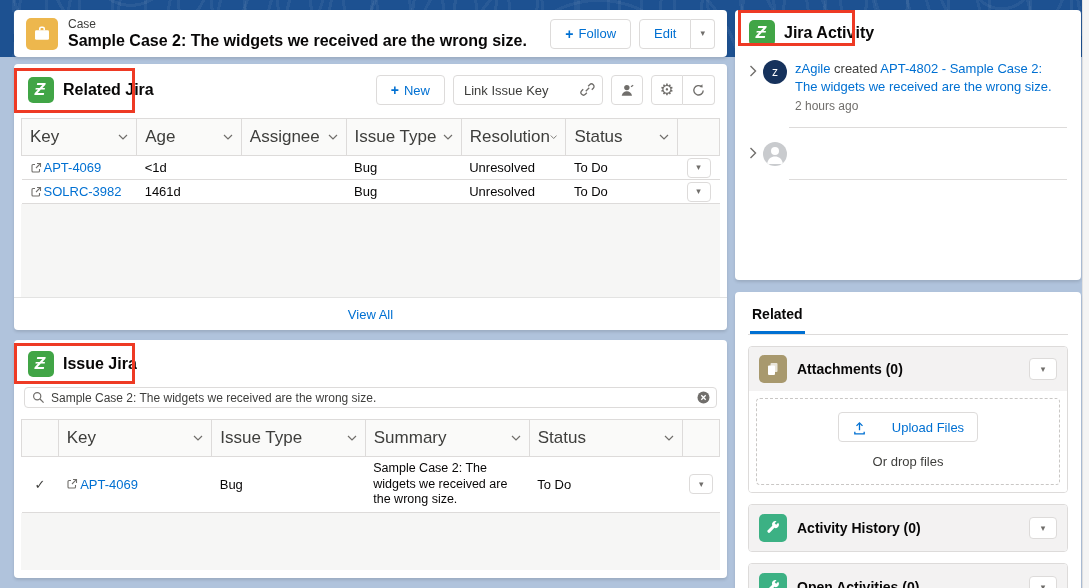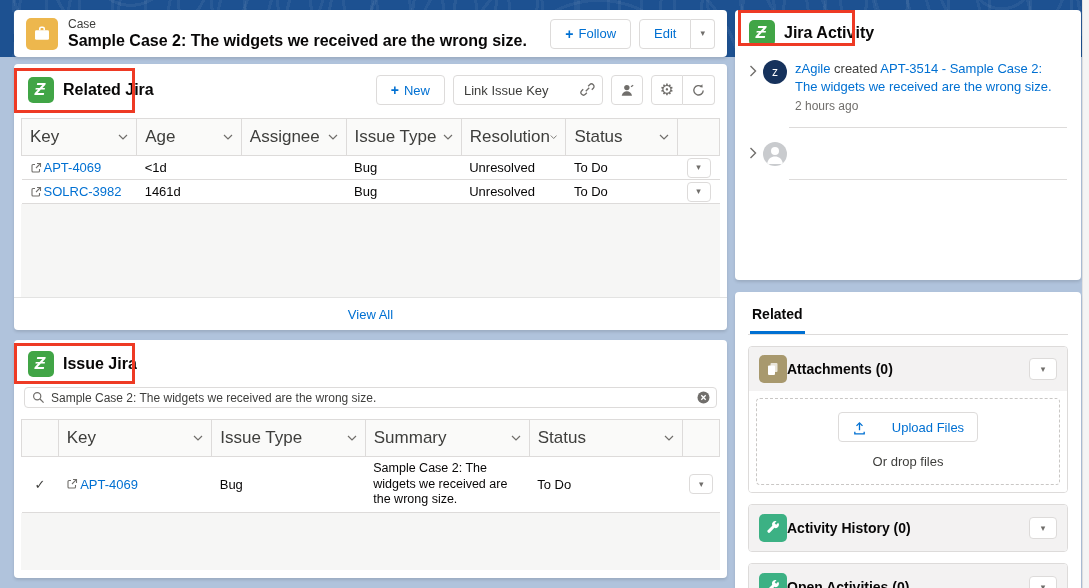--- a/index.html
+++ b/index.html
@@ -132,21 +132,21 @@
     background:#fff; border-radius:4px 4px 0 0; box-shadow:0 2px 3px rgba(0,0,0,.12);
     padding:12px 13px;
   }
   .tabbar { border-bottom:1px solid #dddbda; padding:0 2px; }
   .tab {
     display:inline-block; font-size:14px; font-weight:bold; color:#080707;
     padding:2px 2px 9px 2px; border-bottom:3px solid #0070d2; cursor:pointer;
   }
   .sf-card { border:1px solid #dddbda; border-radius:4px; margin-top:11px; overflow:hidden; }
   .sf-card-head {
-    background:#f3f2f2; display:flex; align-items:center; gap:0; padding:8px 10px; min-height:44px;
+    background:#f3f2f2; display:flex; align-items:center; gap:10px; padding:8px 10px; min-height:44px;
   }
   .sf-card-title { font-size:14px; font-weight:bold; color:#080707; flex:1 1 auto; }
   .icn {
     width:28px; height:28px; border-radius:5px; flex:0 0 auto;
     display:flex; align-items:center; justify-content:center;
   }
   .icn.tan { background:#a8996e; }
   .icn.teal { background:#3cb184; }
   .mini-dd {
     width:28px; height:22px; border:1px solid #dddbda; border-radius:4px; background:#fff;
@@ -462,21 +462,21 @@
     <span class="act-chevron">
       <svg width="8" height="12" viewBox="0 0 8 12">
           <path d="M1.5 1l5 5-5 5" fill="none" stroke="#706e6b" stroke-width="1.4"></path>
         </svg>
     </span>
     <span class="avatar navy">z</span>
     <div class="act-body">
       <div class="act-text">
         <a>zAgile</a>
         <span class="act-verb">created</span>
-        <a>APT-3514 - Sample Case 2: The widgets we received are the wrong size.</a>
+        <a>APT-4802 - Sample Case 2: The widgets we received are the wrong size.</a>
       </div>
       <div class="act-time">2 hours ago</div>
     </div>
   </div>
   <div class="act-divider"></div>
 
   <div class="act-item">
     <span class="act-chevron">
       <svg width="8" height="12" viewBox="0 0 8 12">
           <path d="M1.5 1l5 5-5 5" fill="none" stroke="#706e6b" stroke-width="1.4"></path>

